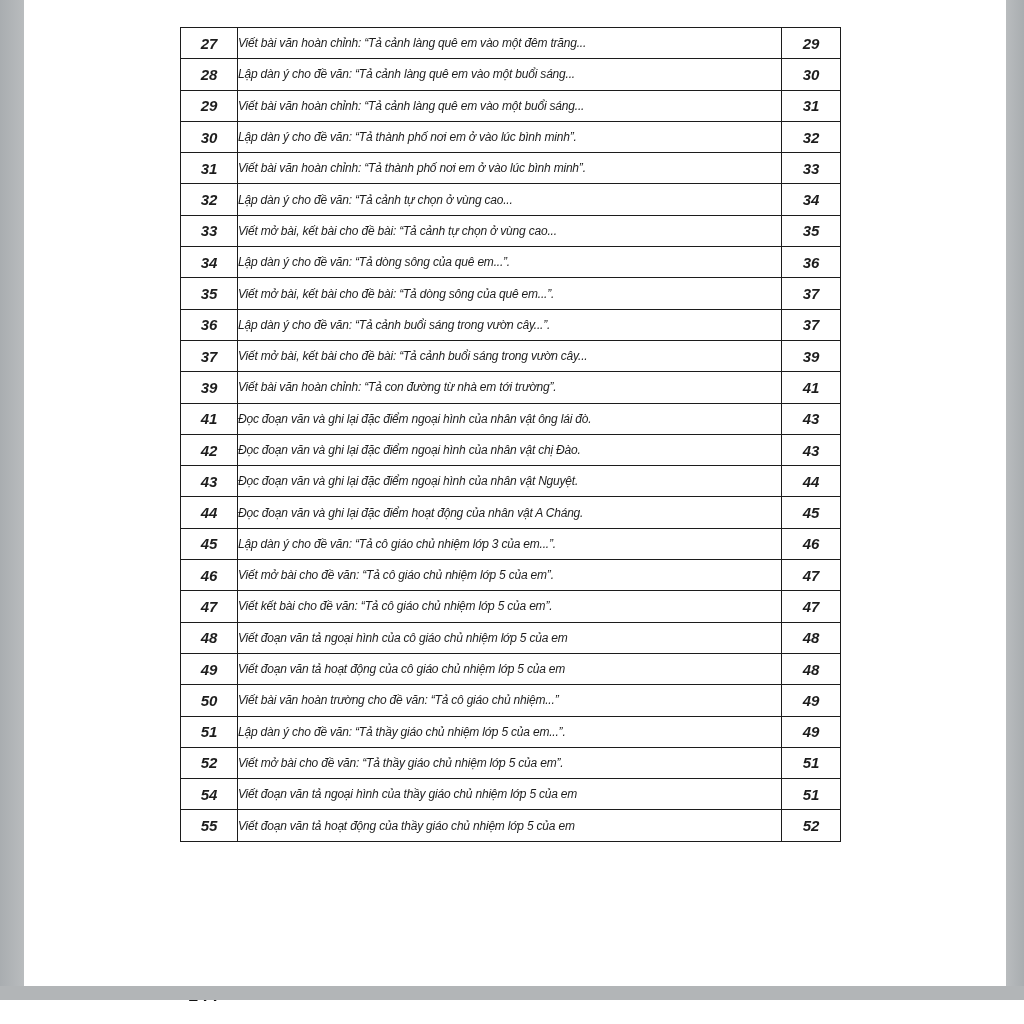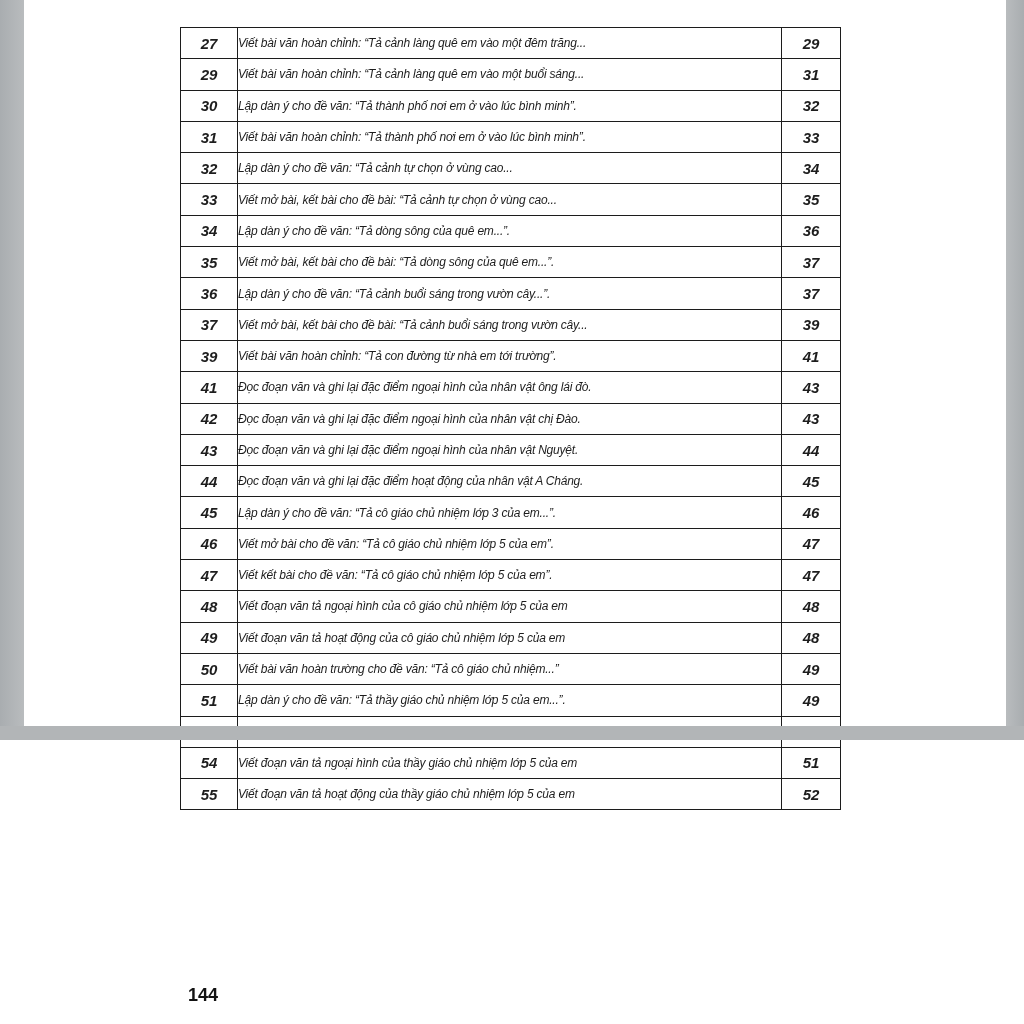--- a/index.html
+++ b/index.html
@@ -6,21 +6,21 @@
     margin: 0;
     padding: 0;
     width: 1024px;
     height: 1024px;
     background: #ffffff;
     overflow: hidden;
   }
   .scan-page {
     position: relative;
     width: 1024px;
-    height: 740px;
+    height: 1000px;
     background: #ffffff;
     font-family: "Liberation Sans", sans-serif;
   }
   .gutter-left {
     position: absolute;
     left: 0; top: 0;
     width: 24px; height: 100%;
     background: linear-gradient(to right, #a9adb0, #b9bcbe);
   }
   .gutter-right {
@@ -90,20 +90,25 @@
 <div class="scan-page">
 
   <table class="toc-table">
     <tbody>
   <tr>
     <td class="cell-no">27</td>
     <td class="cell-title">Viết bài văn hoàn chỉnh: “Tả cảnh làng quê em vào một đêm trăng...</td>
     <td class="cell-page">29</td>
   </tr>
 
+  <tr>
+    <td class="cell-no">28</td>
+    <td class="cell-title">Lập dàn ý cho đề văn: “Tả cảnh làng quê em vào một buổi sáng...</td>
+    <td class="cell-page">30</td>
+  </tr>
 
   <tr>
     <td class="cell-no">29</td>
     <td class="cell-title">Viết bài văn hoàn chỉnh: “Tả cảnh làng quê em vào một buổi sáng...</td>
     <td class="cell-page">31</td>
   </tr>
 
   <tr>
     <td class="cell-no">30</td>
     <td class="cell-title">Lập dàn ý cho đề văn: “Tả thành phố nơi em ở vào lúc bình minh”.</td>

